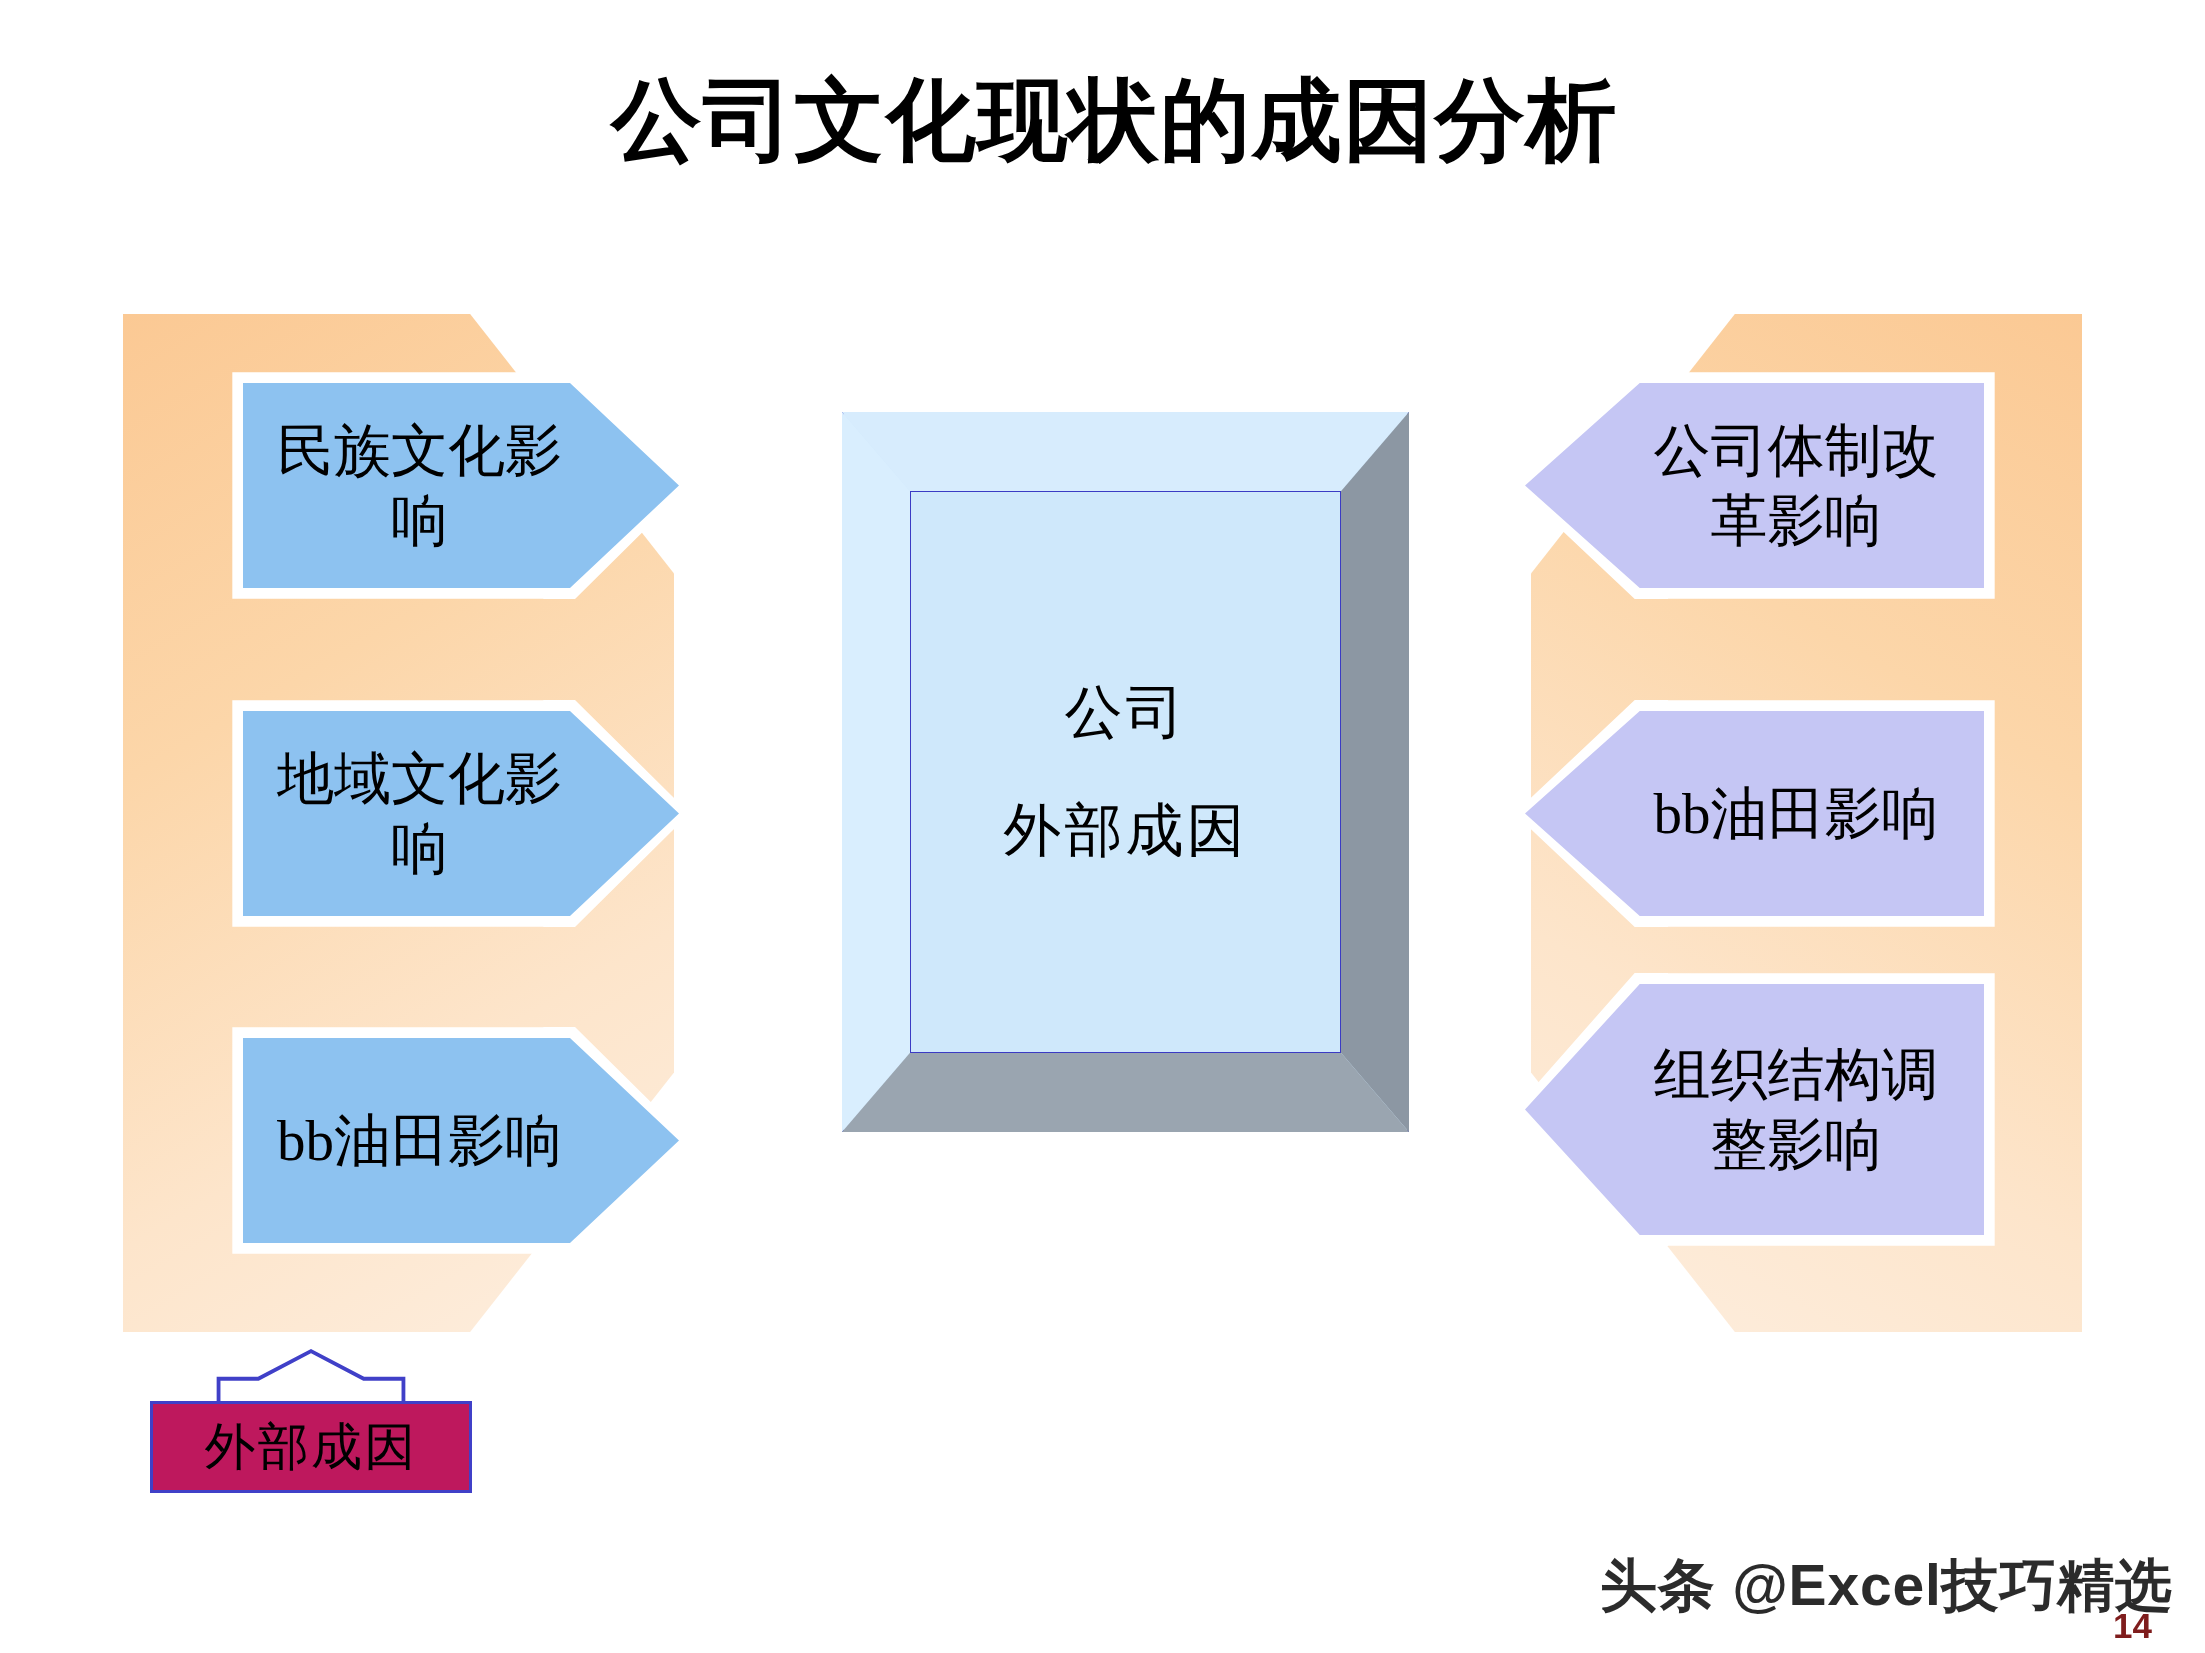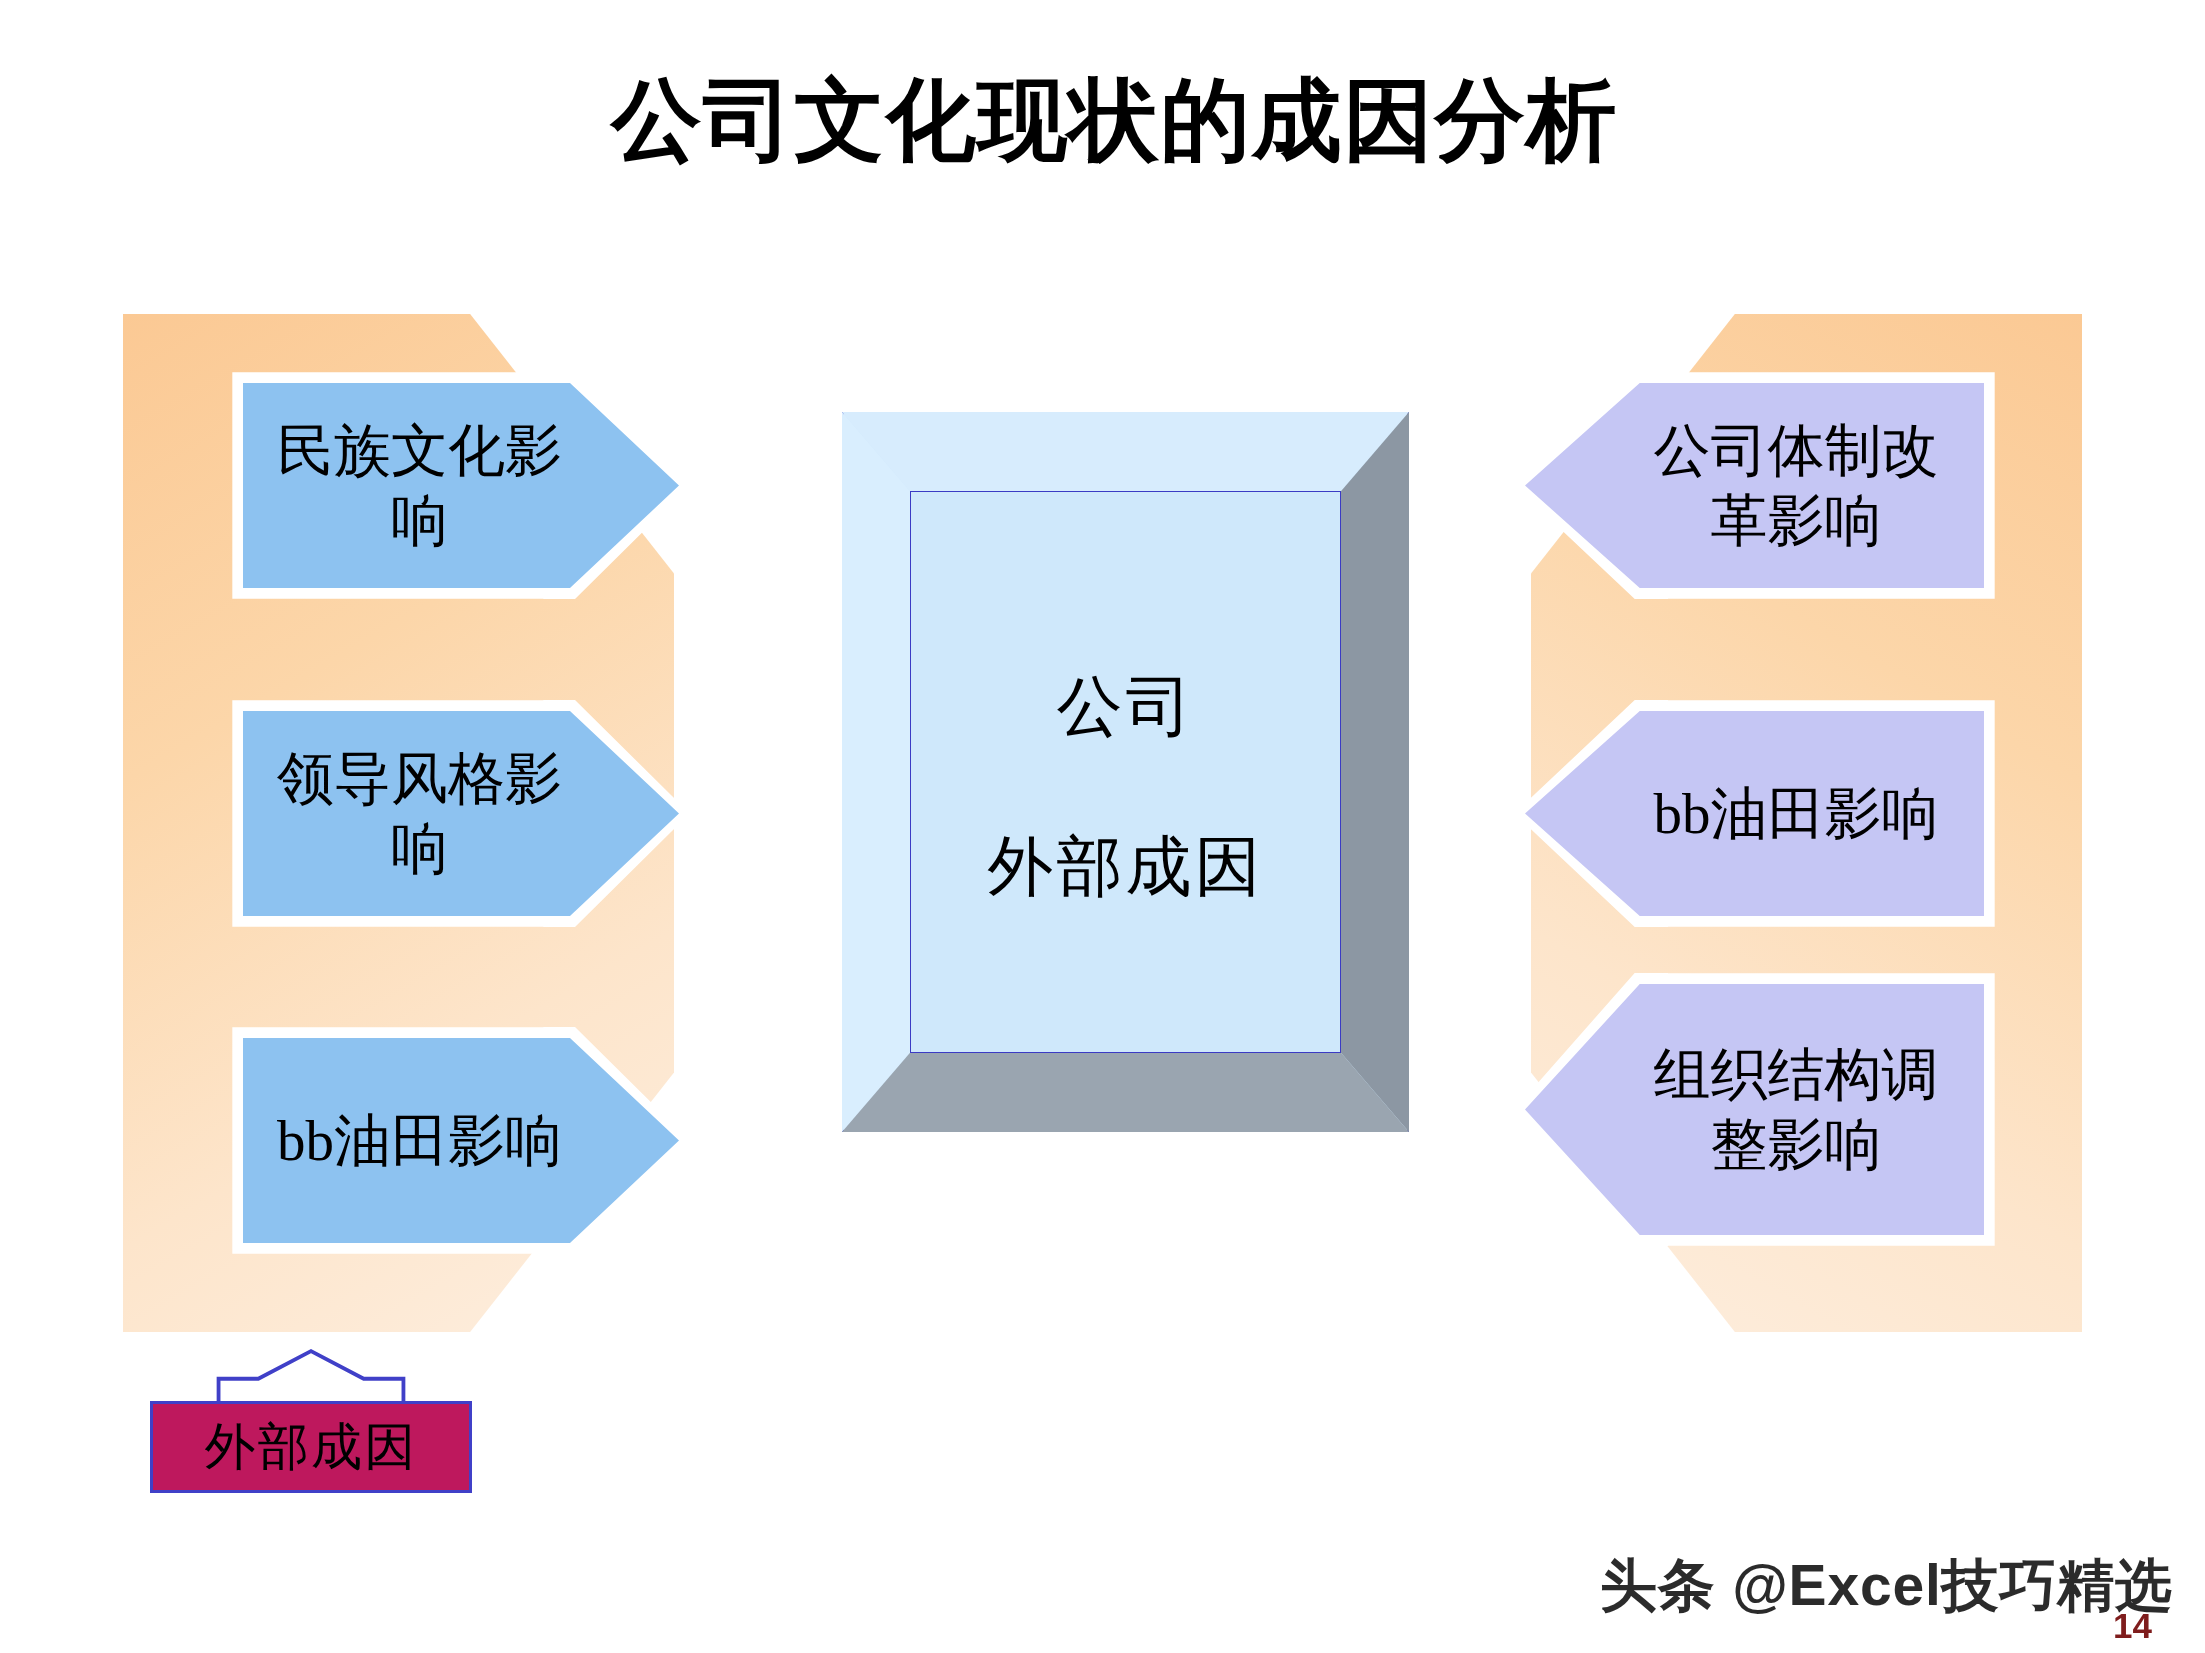--- a/index.html
+++ b/index.html
@@ -126,25 +126,24 @@
     background:#cfe8fb;
     border:1.5px solid #3b3bc4;
     box-sizing:border-box;
     display:flex;flex-direction:column;
     align-items:center;justify-content:center;
     gap:40px;
     z-index:3;
   }
   .frame-line{
     font-family:"Liberation Sans", sans-serif;
-    font-size:66px;
+    font-size:58px;
     color:#000000;
     letter-spacing:3.1px;
     white-space:nowrap;
-    margin-top:30px;
   }
 
   
   .callout{position:absolute;width:322px;height:145px;}
   .callout-box{
     position:absolute;left:0;bottom:0;width:100%;height:92px;
     border:3.1px solid #4040c8;
     box-sizing:border-box;
     background:#be185d;
     display:flex;align-items:center;justify-content:center;
@@ -196,21 +195,21 @@
 
   <div class="arrow arr-right la1">
     <div class="arrow-halo"></div>
     <div class="shaft"></div>
     <div class="arrow-label">民族文化影响</div>
   </div>
 
   <div class="arrow arr-right la2">
     <div class="arrow-halo"></div>
     <div class="shaft"></div>
-    <div class="arrow-label">领导风格影响</div>
+    <div class="arrow-label">地域文化影响</div>
   </div>
 
   <div class="arrow arr-right la3">
     <div class="arrow-halo"></div>
     <div class="shaft"></div>
     <div class="arrow-label">bb油田影响</div>
   </div>
 
   <div class="frame-wrap">
     <div class="frame-outer"></div>

